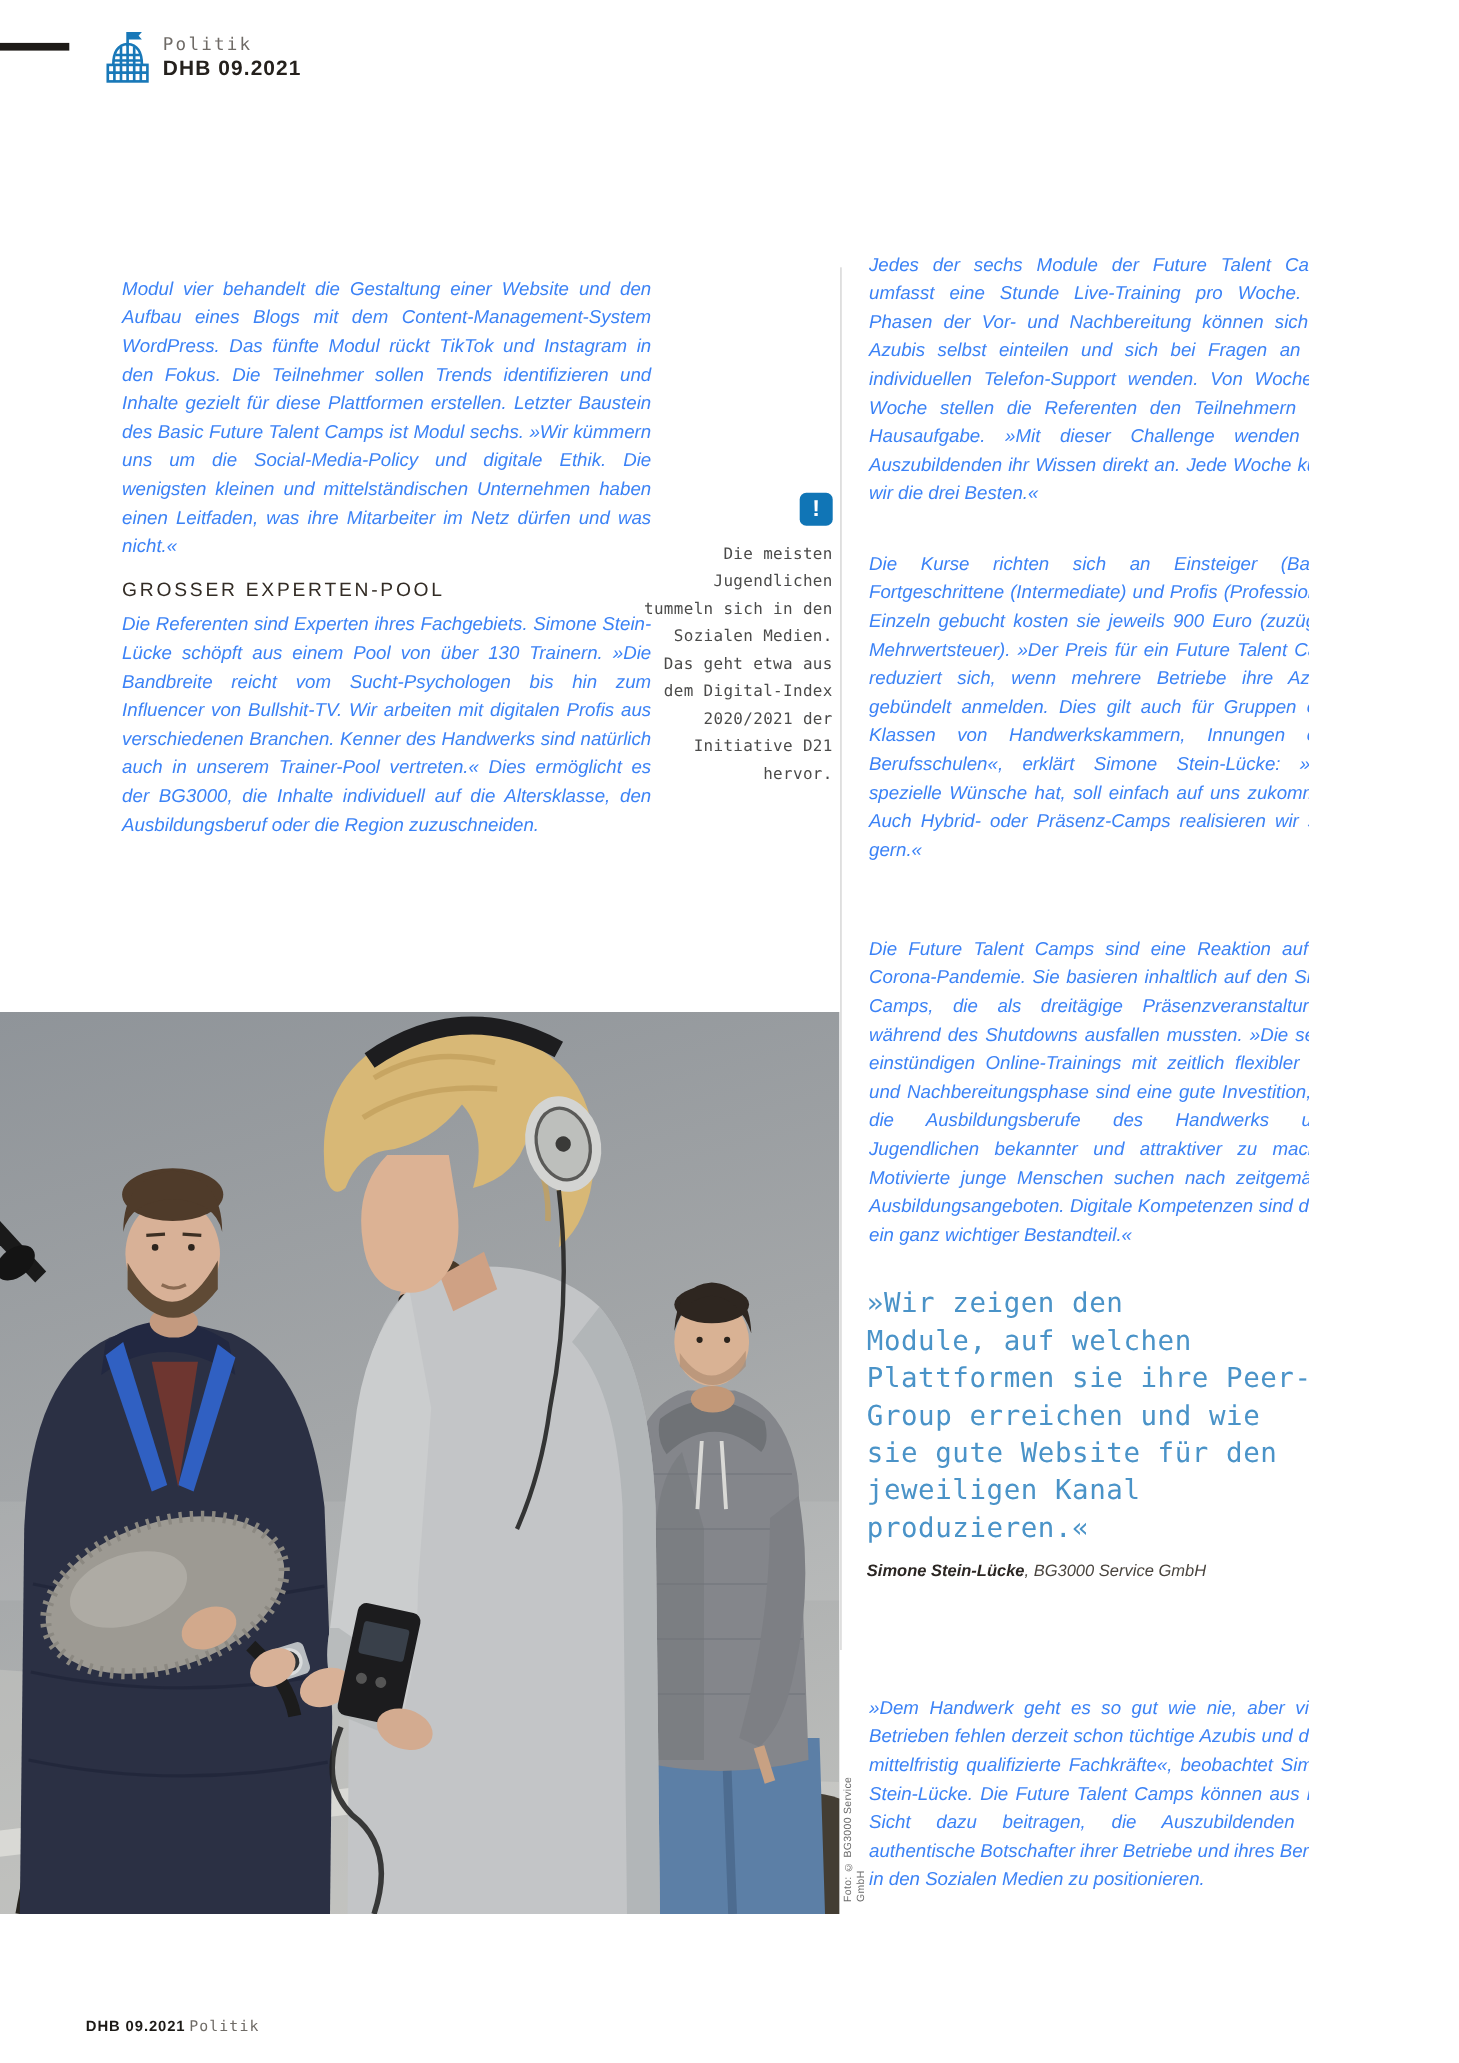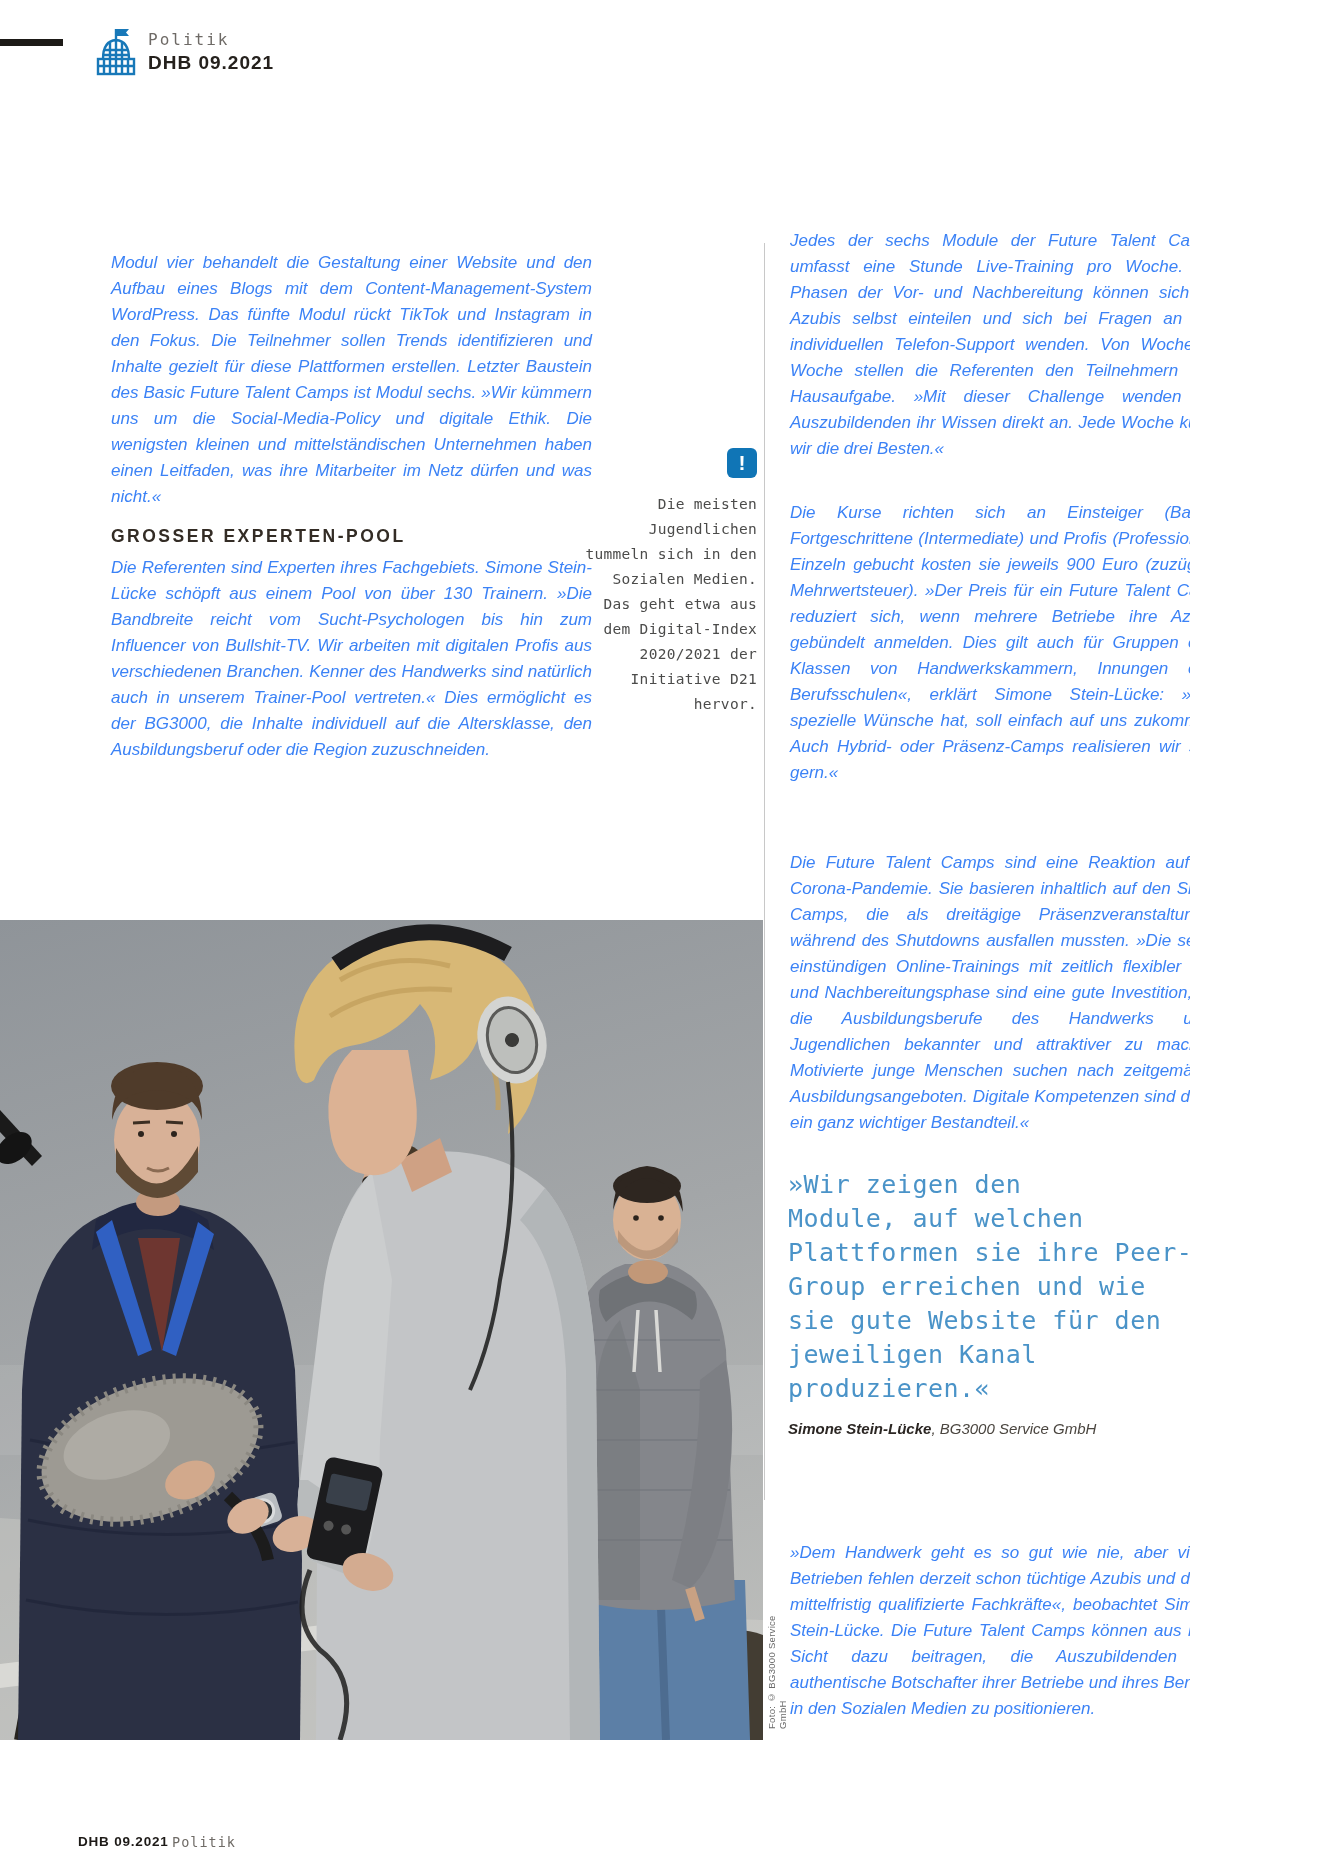--- a/index.html
+++ b/index.html
@@ -9,21 +9,21 @@
 
   
   .bar-tl{left:0;top:39px;width:63px;height:7px;background:#1d1a17;}
   .kicker{left:148px;top:30px;font-family:"DejaVu Sans Mono",monospace;font-size:16px;
           letter-spacing:2px;color:#6e6a66;}
   .issue{left:148px;top:52px;font-size:19px;font-weight:bold;letter-spacing:1px;color:#25211d;}
 
   
   .body-text{font-size:17px;line-height:26px;text-align:justify;hyphens:auto;color:#3b82f6;font-style:italic;}
   .col-left{left:95px;top:250px;width:481px;margin-left:16px;}
-  .col-left .heading{font-size:17.5px;font-weight:bold;letter-spacing:2.5px;color:#332c25;
+  .col-left .heading{font-size:17.5px;font-weight:normal;letter-spacing:2.5px;color:#332c25;
                      margin:16px 0 8px 0;text-align:left;}
   .rc{left:790px;width:432px;}
 
   
   .margin-note{left:585px;top:448px;width:172px;text-align:right;}
   .note-icon{width:30px;height:30px;border-radius:6px;background:#1075b6;color:#fff;
              font-weight:bold;font-size:21px;line-height:30px;text-align:center;
              margin-left:auto;font-family:"Liberation Sans",sans-serif;}
   .note-text{margin-top:14px;font-family:"DejaVu Sans Mono",monospace;font-size:14.5px;
              line-height:25px;letter-spacing:0.3px;color:#4b4b4a;}

